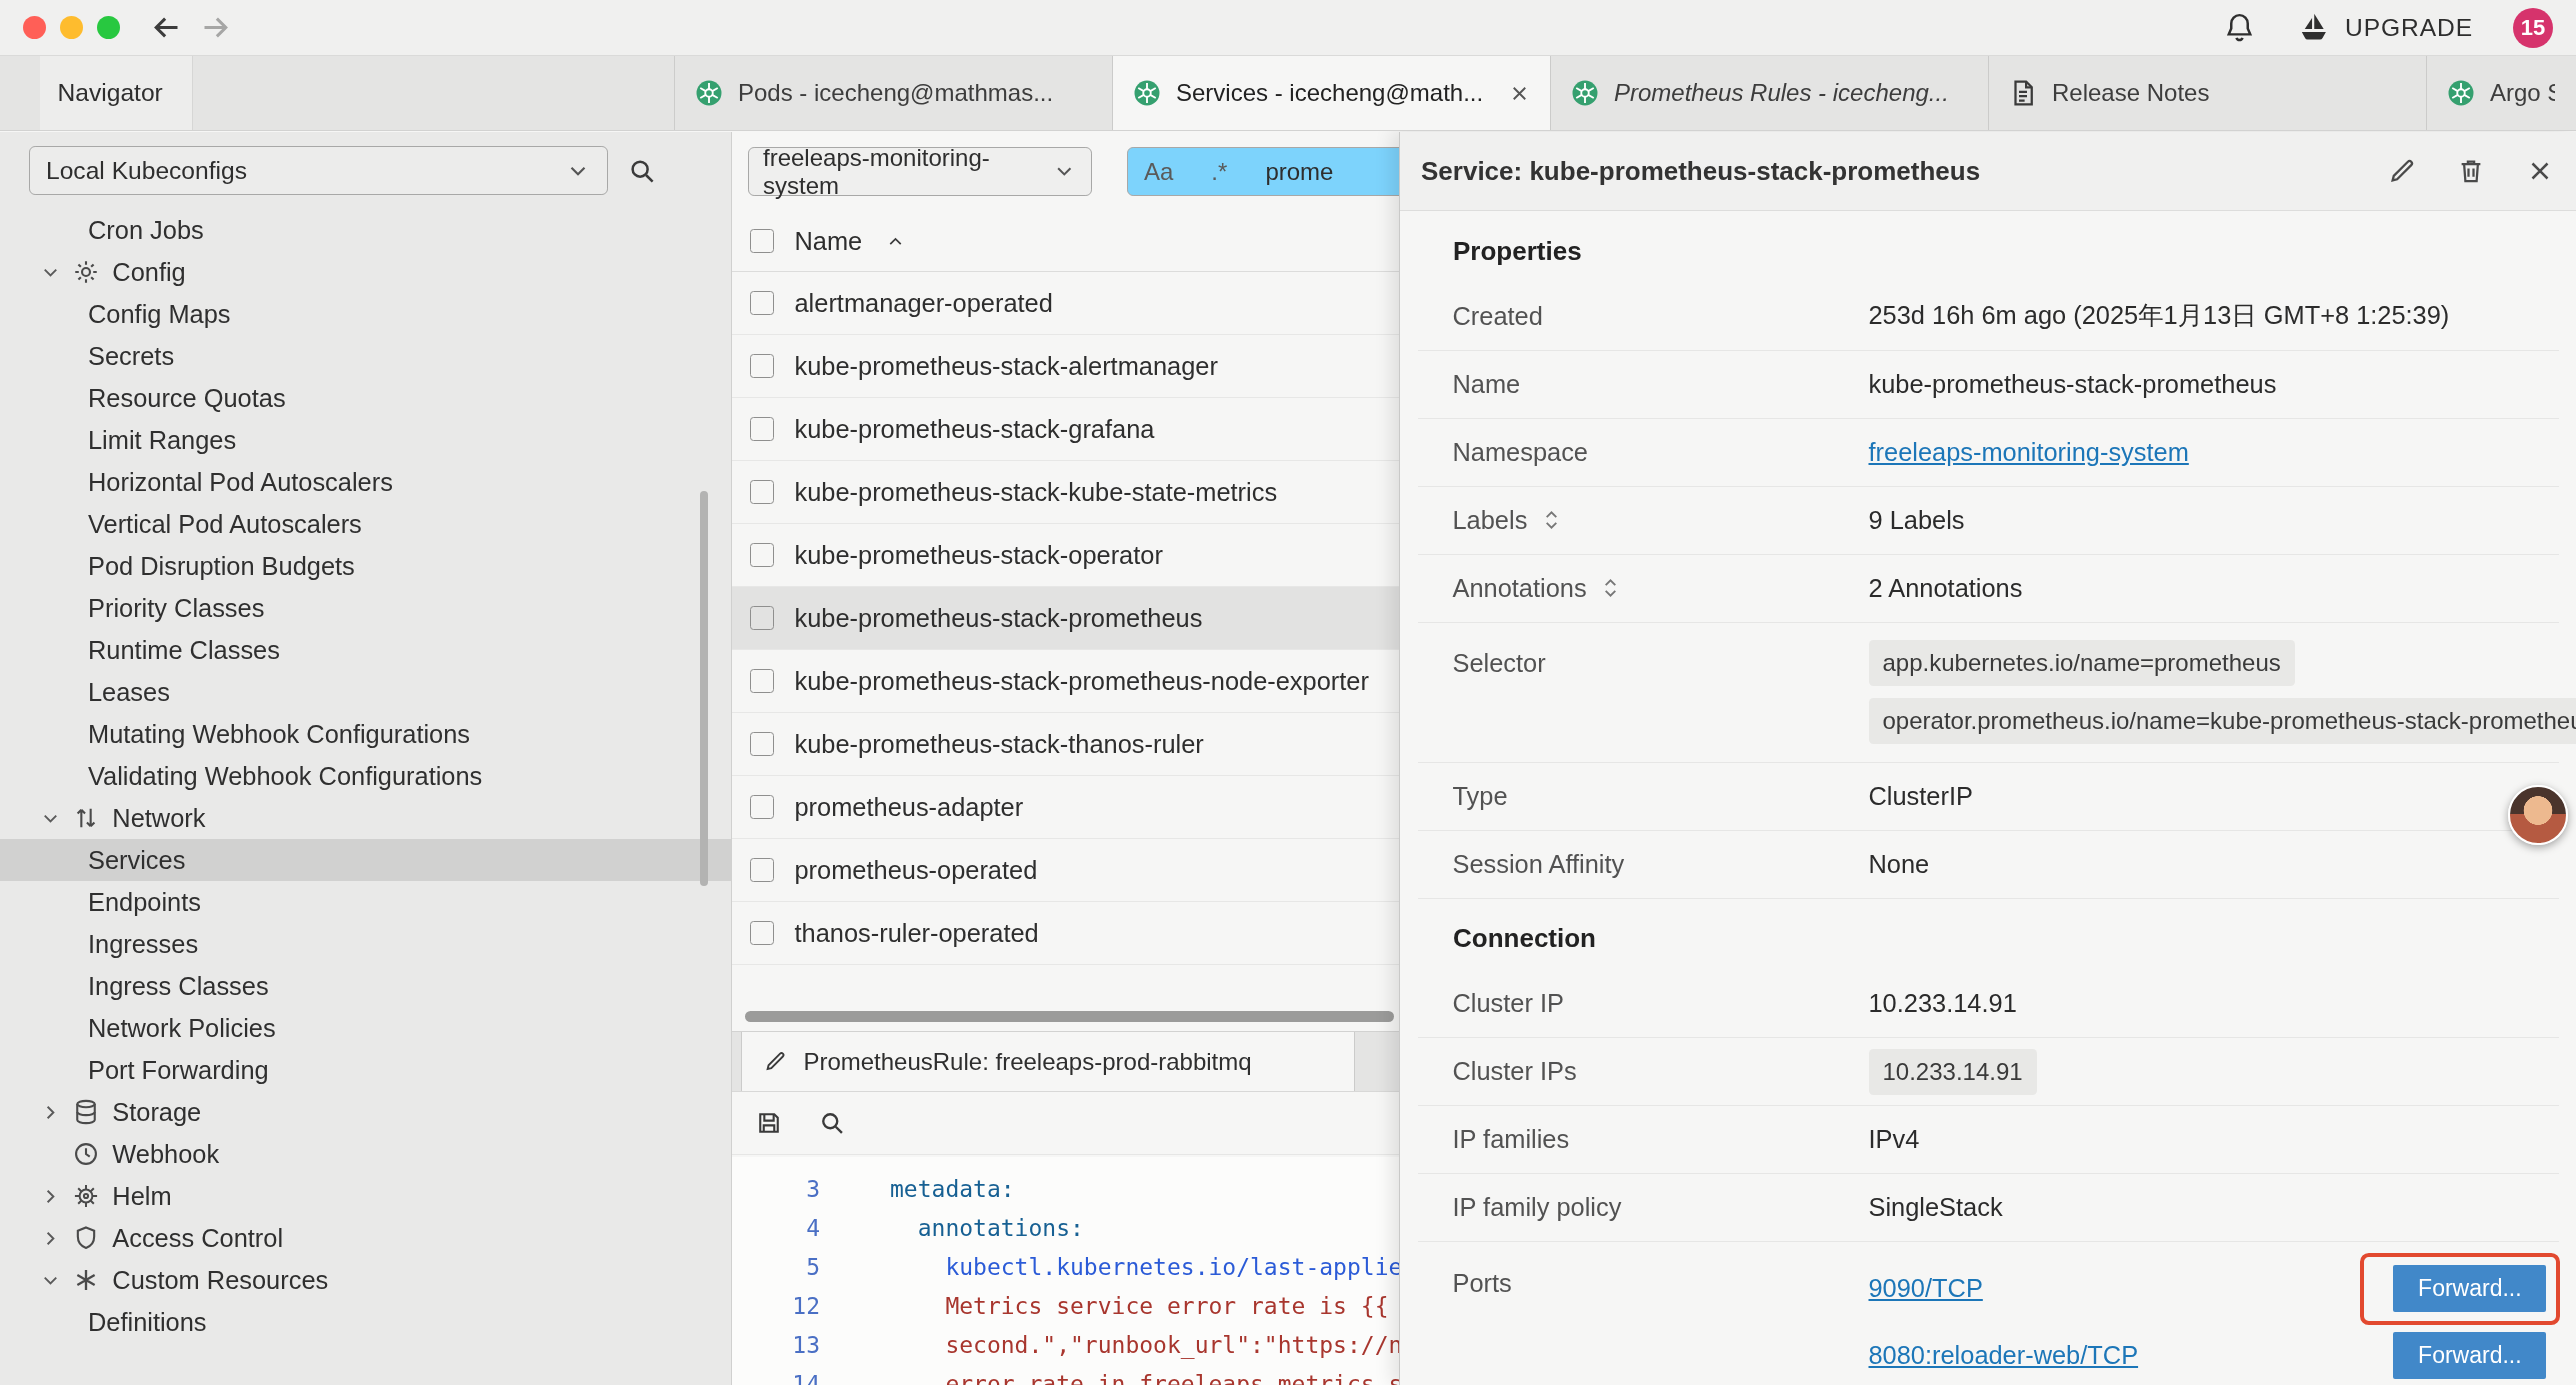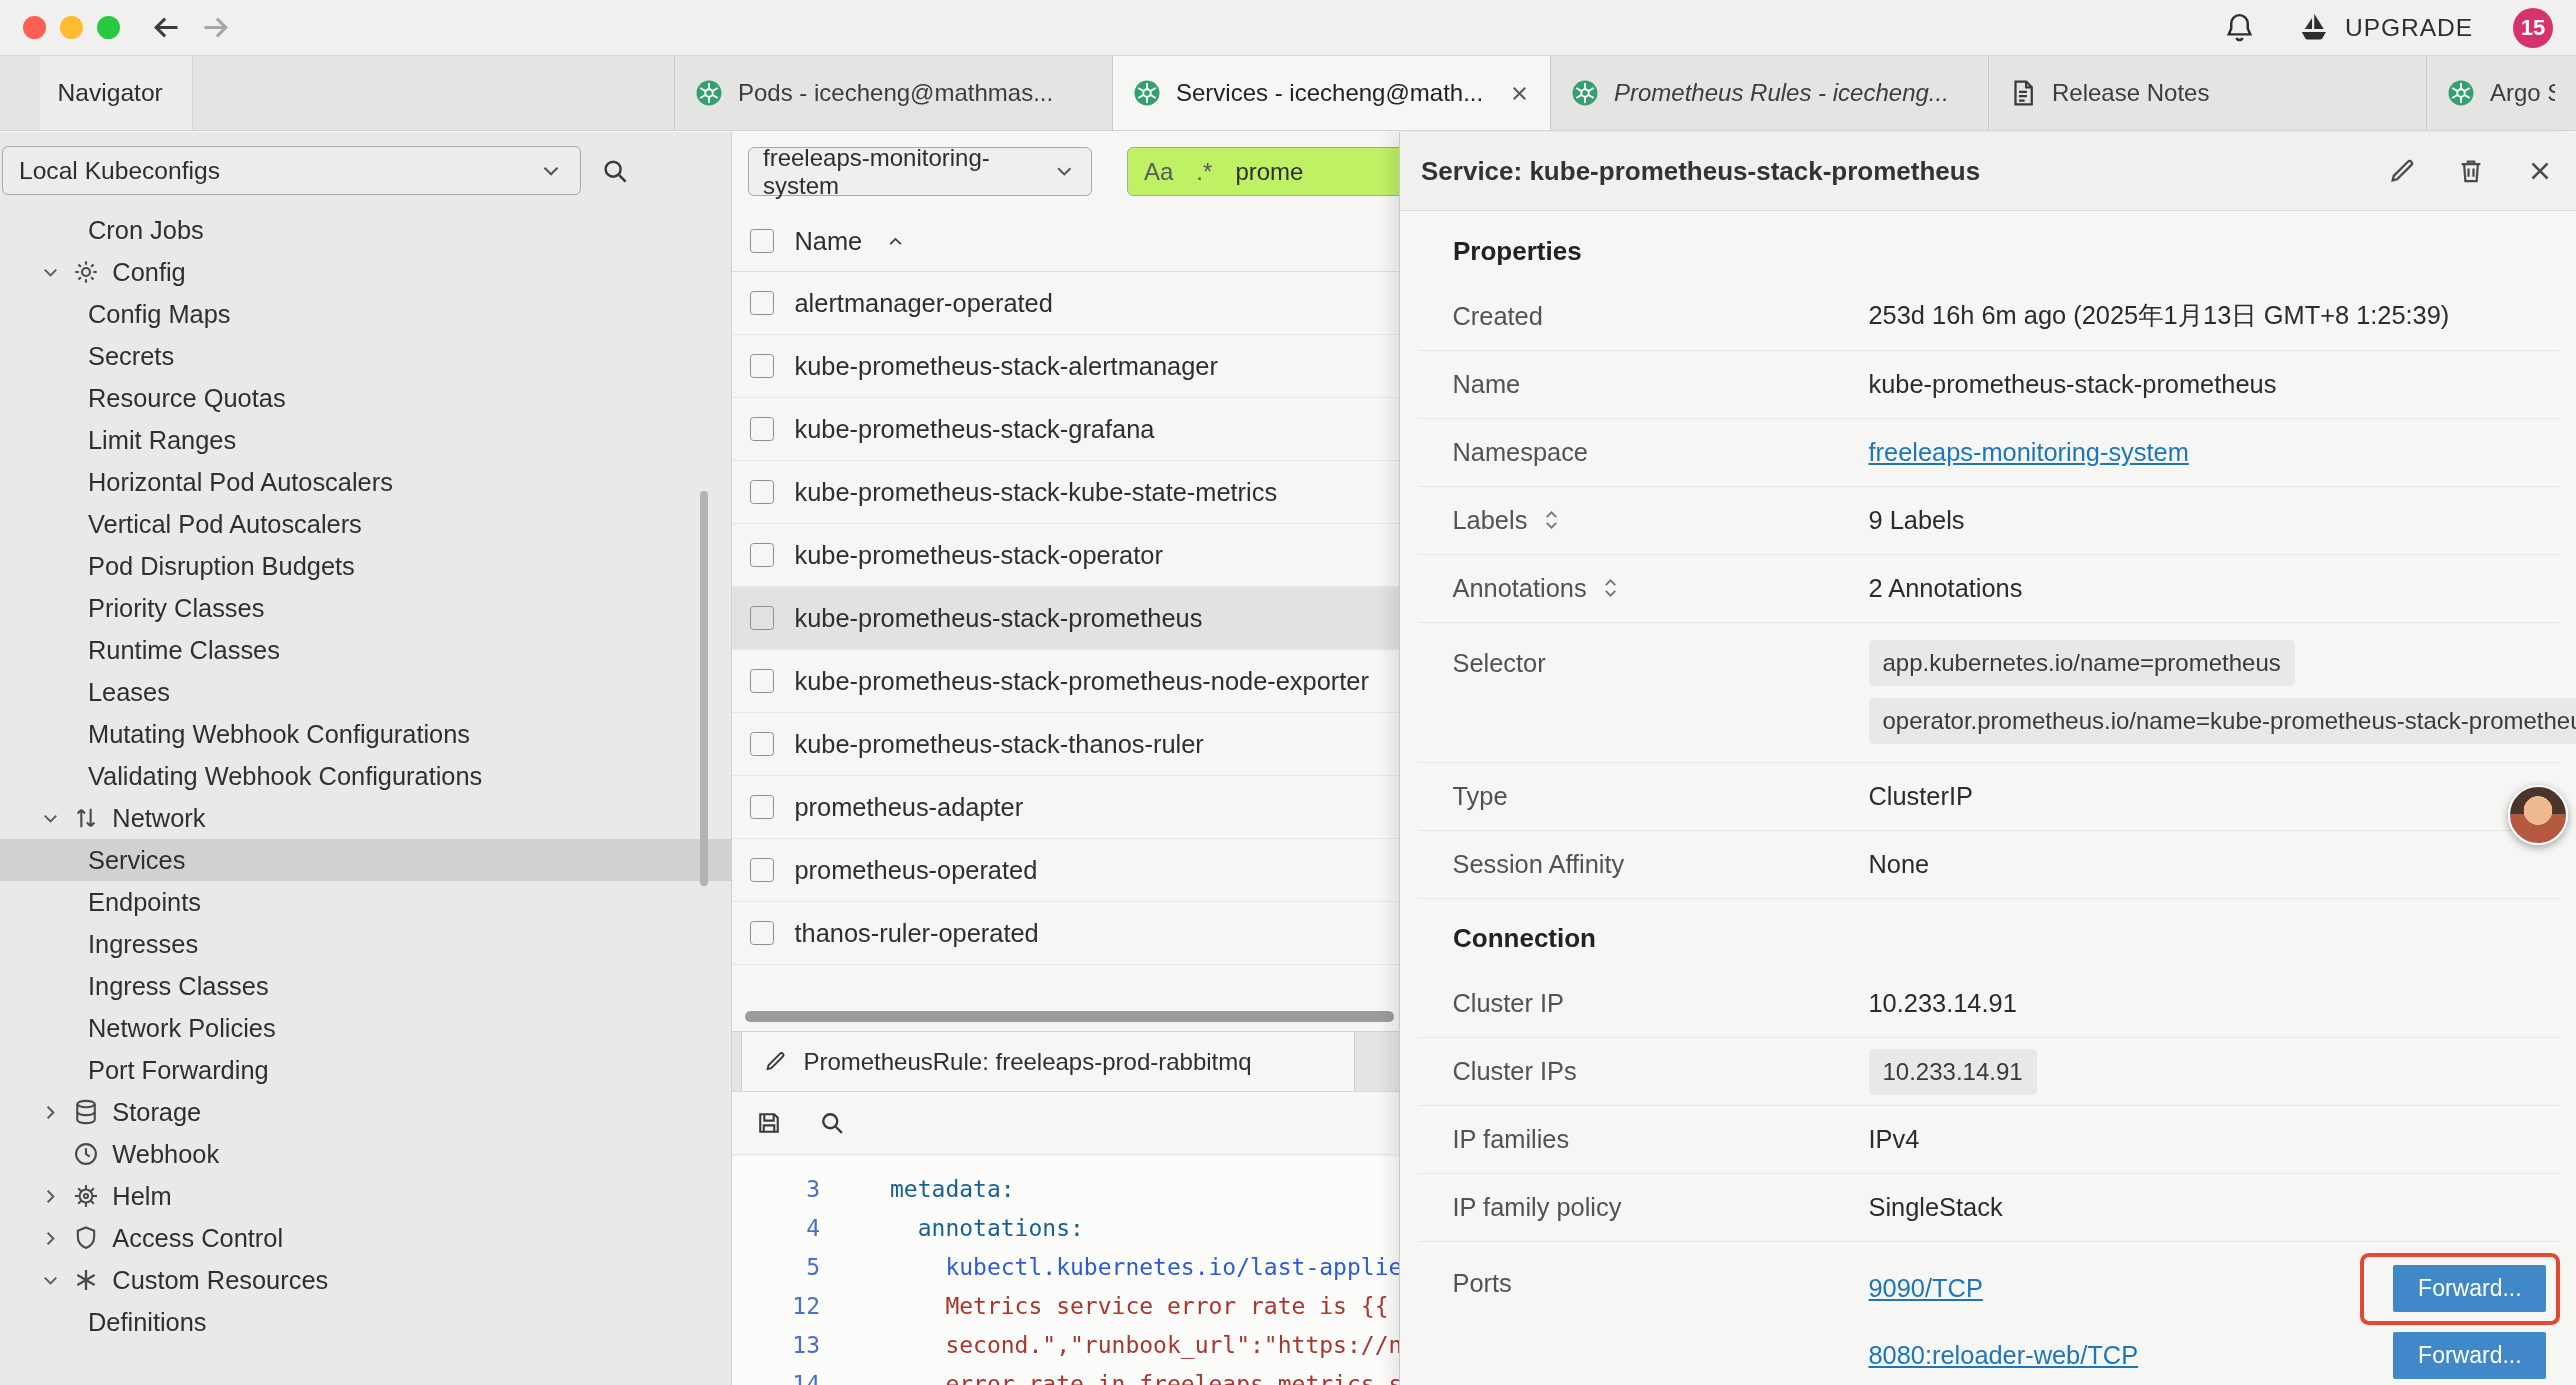--- a/index.html
+++ b/index.html
@@ -37,42 +37,42 @@
   .tab.active { background:#f6f6f5; color:#222; position:relative; box-shadow:0 1.8px 0 0 #f6f6f5; }
   .tab .icon { width:30px; height:30px; color:#3a3a3a; }
   .tab .tab-label { white-space:nowrap; overflow:hidden; flex:1; }
   .tab.italic .tab-label { font-style:italic; }
   .tab .tab-close { width:23px; height:23px; color:#555; }
   .tab.clip { width:147px; border-right:none; }
 
   
   #sidebar { position:absolute; top:132px; left:0; width:732px; bottom:0; background:#e9e9e8;
     border-right:0.9px solid #d0d0cf; z-index:5; }
-  #kubeconfig-row { height:77px; display:flex; align-items:center; padding:0 2px; gap:19px; }
+  #kubeconfig-row { height:77px; display:flex; align-items:center; padding:0 29px; gap:19px; }
   #kubeconfig-selector { width:579px; height:49px; border:0.9px solid #a8a8a7; border-radius:6.1px;
     display:flex; align-items:center; padding:0 16px; font-size:24.6px; color:#2e2e2e; background:#ececeb; }
   #kubeconfig-selector .icon { margin-left:auto; width:26px; height:26px; color:#555; }
   #sidebar-search { width:30px; height:30px; color:#3a3a3a; }
   #sidebar-tree { position:absolute; top:77px; left:0; right:0; bottom:0; overflow:hidden; }
   .tree-item { height:42px; display:flex; align-items:center; font-size:25.4px; color:#2f2f2f; padding-left:39px; }
   .tree-item .caret { width:33px; height:23px; color:#5a5a5a; display:flex; align-items:center; }
   .tree-item .caret svg { width:23px; height:23px; }
   .tree-item .node-icon { width:28px; height:28px; color:#4a4a4a; margin-right:12.3px; }
   .tree-item.level1 { padding-left:88px; }
   .tree-item.selected { background:#d1d1d0; }
   #side-scroll { position:absolute; right:23px; top:359px; width:8px; height:395px; border-radius:4.4px; background:#b3b3b2; }
 
   
   #main { position:absolute; top:132px; left:732px; right:0; bottom:0; background:#f6f6f5; z-index:4; }
   #filter-row { height:79px; display:flex; align-items:center; padding:0 16px; gap:35px; }
   #namespace-filter { width:344px; height:49px; border:0.9px solid #a8a8a7; border-radius:6.1px;
     background:#efefee; display:flex; align-items:center; padding:0 14px; font-size:24px; }
   #namespace-filter .icon { margin-left:auto; width:24.6px; height:24.6px; color:#555; }
-  #search-box { width:289px; height:49px; border:0.9px solid #a8a8a7; border-radius:6.1px; background:#bef264;
-    display:flex; align-items:center; padding:0 16px; gap:23px; font-size:24px; }
+  #search-box { width:289px; height:49px; border:0.9px solid #a8a8a7; border-radius:6.1px; background:#7dd3fc;
+    display:flex; align-items:center; padding:0 16px; gap:38px; font-size:24px; }
   .srch-toggle { color:#5a5a5a; }
   #table-header { height:61px; display:flex; align-items:center; border-bottom:0.9px solid #dcdcdb;
     padding-left:17.5px; gap:21px; font-size:25.4px; color:#2e2e2e; }
   .checkbox { width:24px; height:24px; border:1.8px solid #8f8f8e; border-radius:3.5px; flex:none; background:transparent; }
   .sort-icon { width:21px; height:21px; color:#3c3c3c; margin-left:1.8px; }
   .table-row { height:63px; display:flex; align-items:center; padding-left:17.5px; gap:21px;
     border-bottom:0.9px solid #e7e7e6; font-size:25.4px; color:#2e2e2e; white-space:nowrap; }
   .table-row.selected { background:#e2e2e1; }
   #hscroll { position:absolute; left:13px; top:879px; width:649px; height:11.4px; border-radius:6.1px; background:#9b9b9a; }
 

